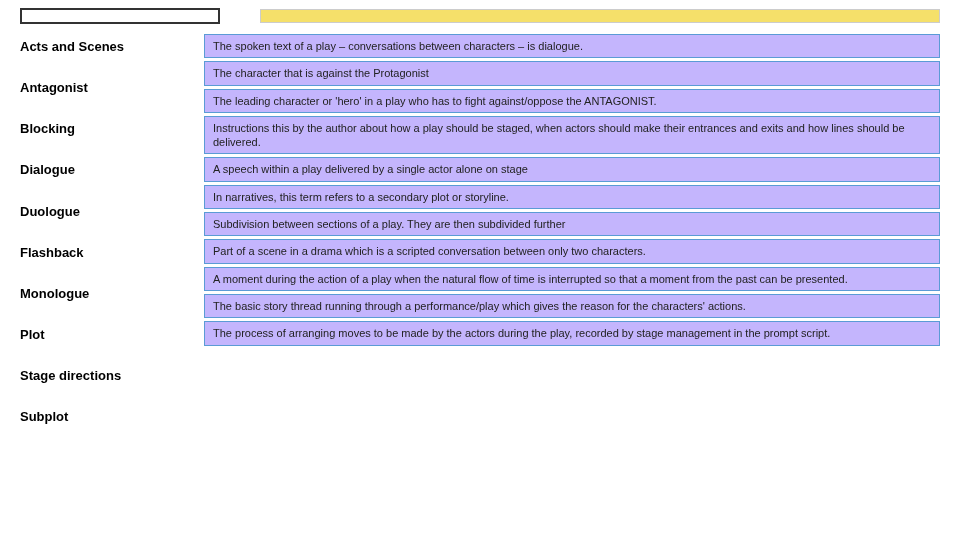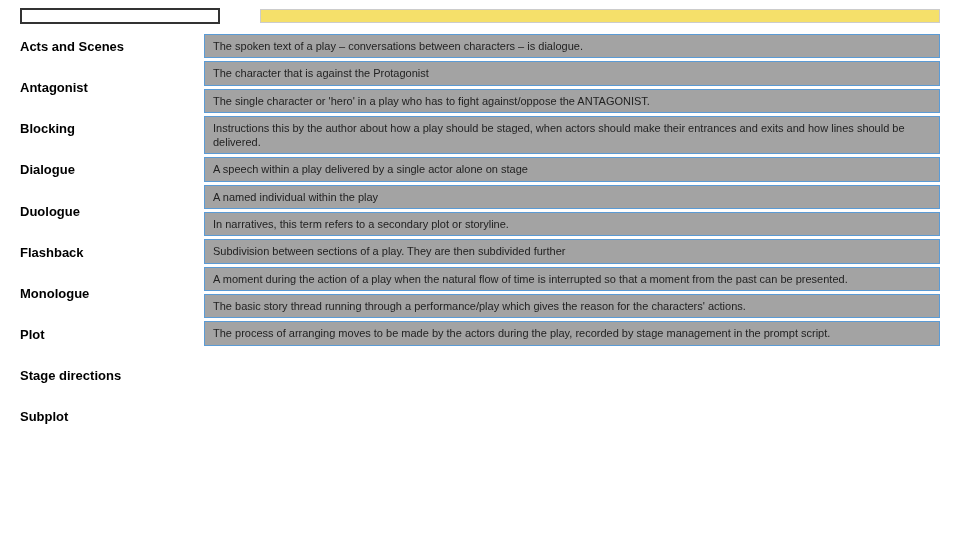--- a/index.html
+++ b/index.html
@@ -65,21 +65,21 @@
       flex-direction: column;
       gap: 3px;
       flex: 1;
     }
     .def-box {
       border: 1px solid #5b9bd5;
       padding: 4px 8px;
       font-size: 11px;
       line-height: 1.3;
       color: #222;
-      background: #a3a3a3;
+      background: #c4b5fd;
     }
   </style>
 </head>
 <body>
 
 <div class="page-wrapper">
   <div class="header-row">
     <div class="title-box"></div>
     <div class="instruction-box"></div>
   </div>
@@ -92,24 +92,24 @@
         <div class="left-item">Duologue</div>
         <div class="left-item">Flashback</div>
         <div class="left-item">Monologue</div>
         <div class="left-item">Plot</div>
         <div class="left-item">Stage directions</div>
         <div class="left-item">Subplot</div>
       </div>
     <div class="right-column">
     <div class="def-box">The spoken text of a play – conversations between characters – is dialogue.</div>
         <div class="def-box">The character that is against the Protagonist</div>
-        <div class="def-box">The single character or 'hero' in a play who has to fight against/oppose the ANTAGONIST.</div>
+        <div class="def-box">The leading character or 'hero' in a play who has to fight against/oppose the ANTAGONIST.</div>
         <div class="def-box">Instructions this by the author about how a play should be staged, when actors should make their entrances and exits and how lines should be delivered.</div>
         <div class="def-box">A speech within a play delivered by a single actor alone on stage</div>
-        <div class="def-box">A named individual within the play</div>
         <div class="def-box">In narratives, this term refers to a secondary plot or storyline.</div>
         <div class="def-box">Subdivision between sections of a play. They are then subdivided further</div>
+        <div class="def-box">Part of a scene in a drama which is a scripted conversation between only two characters.</div>
         <div class="def-box">A moment during the action of a play when the natural flow of time is interrupted so that a moment from the past can be presented.</div>
         <div class="def-box">The basic story thread running through a performance/play which gives the reason for the characters' actions.</div>
         <div class="def-box">The process of arranging moves to be made by the actors during the play, recorded by stage management in the prompt script.</div>
       </div>
   </div>
 </div>
 
 </body></html>

